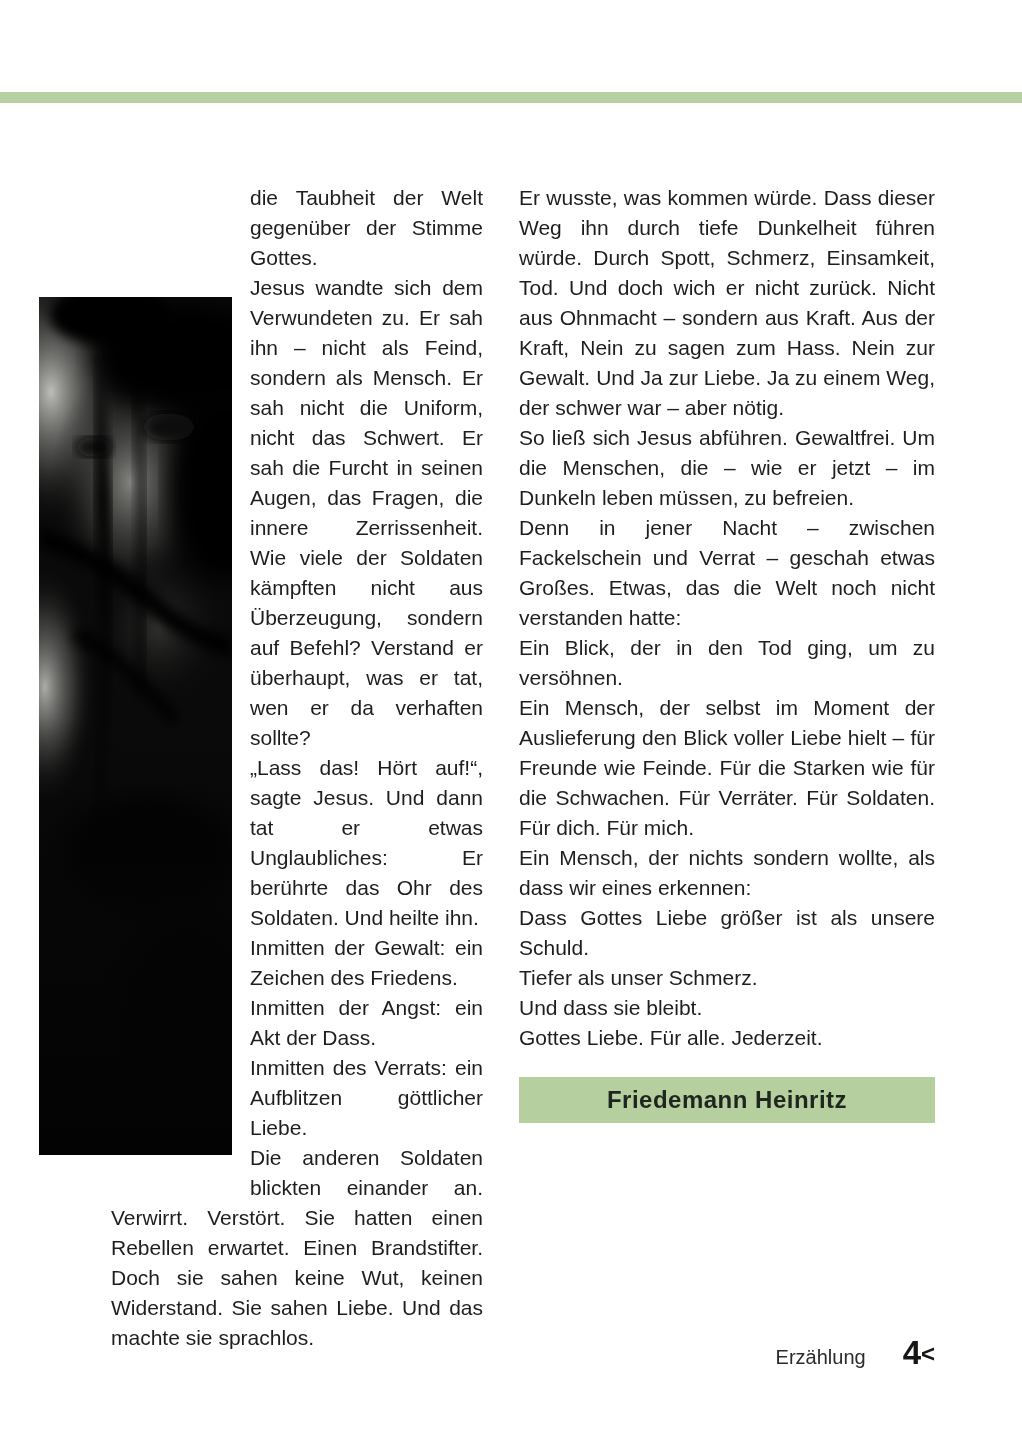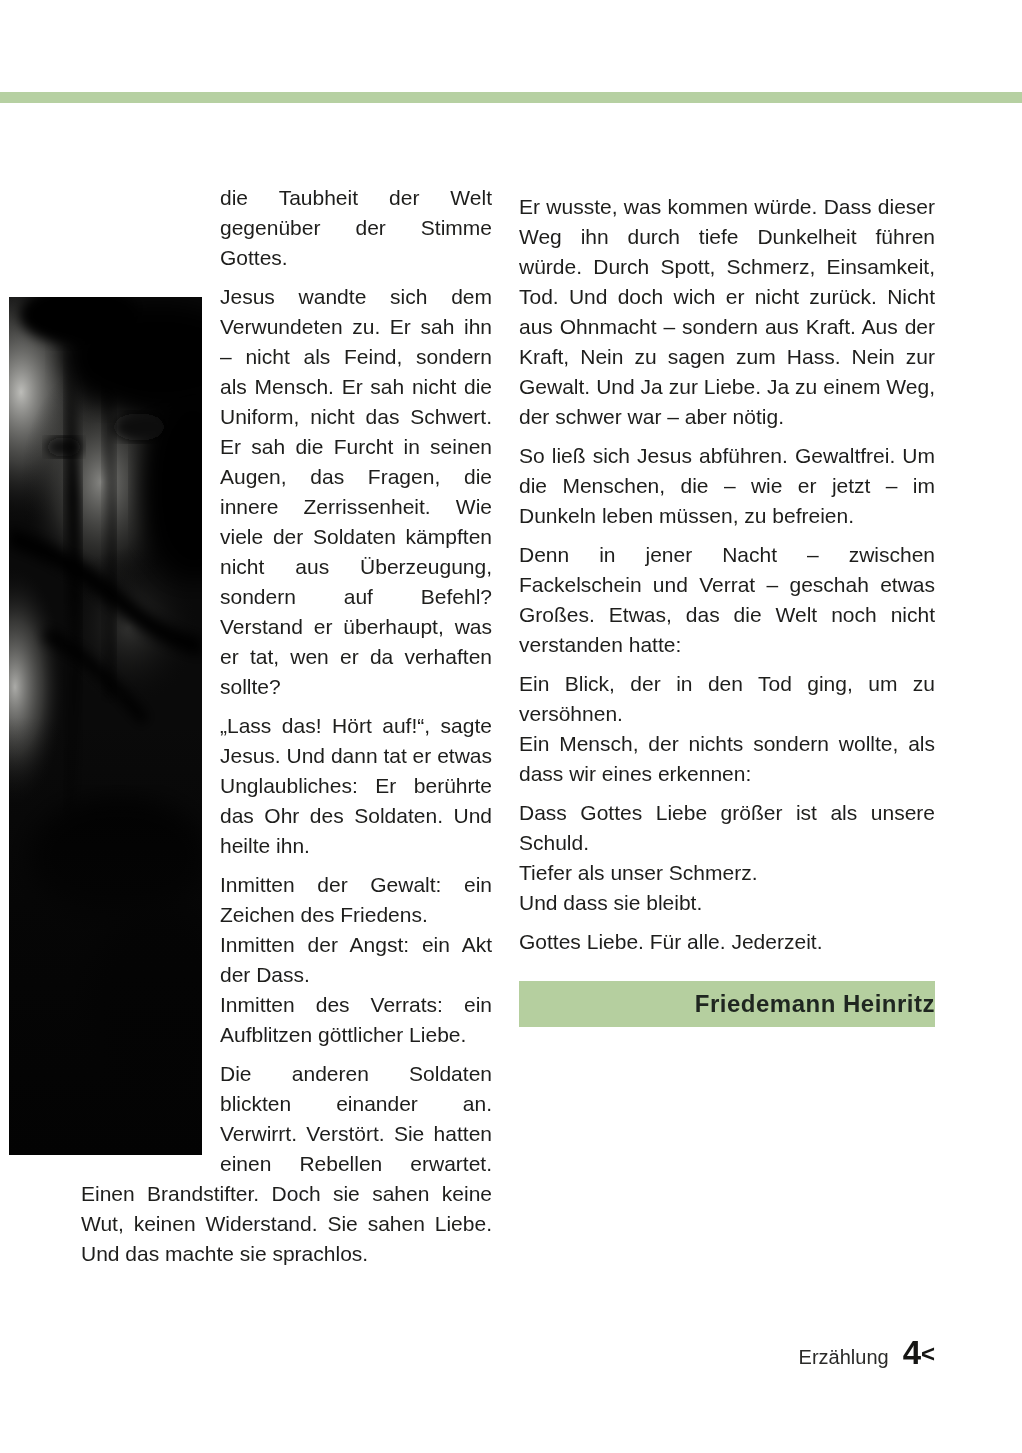--- a/index.html
+++ b/index.html
@@ -21,67 +21,67 @@
   }
   .col {
     font-size: 21px;
     line-height: 30px;
     text-align: justify;
     hyphens: auto;
     -webkit-hyphens: auto;
   }
   .left-col {
     position: absolute;
-    left: 9px;
+    left: 0;
     top: 183px;
     width: 483px;
-    padding-left: 72px;
+    padding-left: 111px;
     box-sizing: border-box;
   }
   .right-col {
     position: absolute;
     left: 519px;
     top: 183px;
     width: 416px;
   }
   .photo-float {
     float: left;
     width: 193px;
     height: 858px;
     margin: 114px 18px 22px -72px;
     background: #0a0a0a;
   }
   .photo-float svg { display: block; width: 193px; height: 858px; }
   p.para { margin: 0; }
-  p.para.gap { margin-top: 9px; }
+  p.para.gap { }
   .author-box {
     margin-top: 24px;
     width: 100%;
     height: 46px;
     background: #b5cf9f;
     display: flex;
     align-items: center;
-    justify-content: flex-end;
+    justify-content: center;
   }
   .author-name {
     font-weight: bold;
     font-size: 24px;
     color: #1f2620;
     letter-spacing: 0.5px;
     text-align: center;
   }
   .footer {
     position: absolute;
     top: 1336px;
     left: 519px;
     width: 416px;
     display: flex;
     justify-content: flex-end;
     align-items: baseline;
-    gap: 14px;
+    gap: 37px;
   }
   .footer-category {
     font-size: 20px;
     color: #2b2b29;
   }
   .footer-page {
     display: flex;
     align-items: baseline;
     font-weight: bold;
     color: #161614;
@@ -158,20 +158,21 @@
     <p class="para">Inmitten der Angst: ein Akt der Dass.</p>
     <p class="para">Inmitten des Verrats: ein Aufblitzen göttlicher Liebe.</p>
     <p class="para gap">Die anderen Soldaten blickten einander an. Verwirrt. Verstört. Sie hatten einen Rebellen erwartet. Einen Brandstifter. Doch sie sahen keine Wut, keinen Widerstand. Sie sahen Liebe. Und das machte sie sprachlos.</p>
   </div>
 
   <div class="col right-col">
     <p class="para gap">Er wusste, was kommen würde. Dass dieser Weg ihn durch tiefe Dunkelheit führen würde. Durch Spott, Schmerz, Einsamkeit, Tod. Und doch wich er nicht zurück. Nicht aus Ohnmacht – sondern aus Kraft. Aus der Kraft, Nein zu sagen zum Hass. Nein zur Gewalt. Und Ja zur Liebe. Ja zu einem Weg, der schwer war – aber nötig.</p>
     <p class="para gap">So ließ sich Jesus abführen. Gewaltfrei. Um die Menschen, die – wie er jetzt – im Dunkeln leben müssen, zu befreien.</p>
     <p class="para gap">Denn in jener Nacht – zwischen Fackelschein und Verrat – geschah etwas Großes. Etwas, das die Welt noch nicht verstanden hatte:</p>
     <p class="para gap">Ein Blick, der in den Tod ging, um zu versöhnen.</p>
+    <p class="para">Ein Mensch, der selbst im Moment der Auslieferung den Blick voller Liebe hielt – für Freunde wie Feinde. Für die Starken wie für die Schwachen. Für Verräter. Für Soldaten. Für dich. Für mich.</p>
     <p class="para">Ein Mensch, der nichts sondern wollte, als dass wir eines erkennen:</p>
     <p class="para gap">Dass Gottes Liebe größer ist als unsere Schuld.</p>
     <p class="para">Tiefer als unser Schmerz.</p>
     <p class="para">Und dass sie bleibt.</p>
     <p class="para gap">Gottes Liebe. Für alle. Jederzeit.</p>
 
     <div class="author-box">
       <span class="author-name">Friedemann Heinritz</span>
     </div>
   </div>

